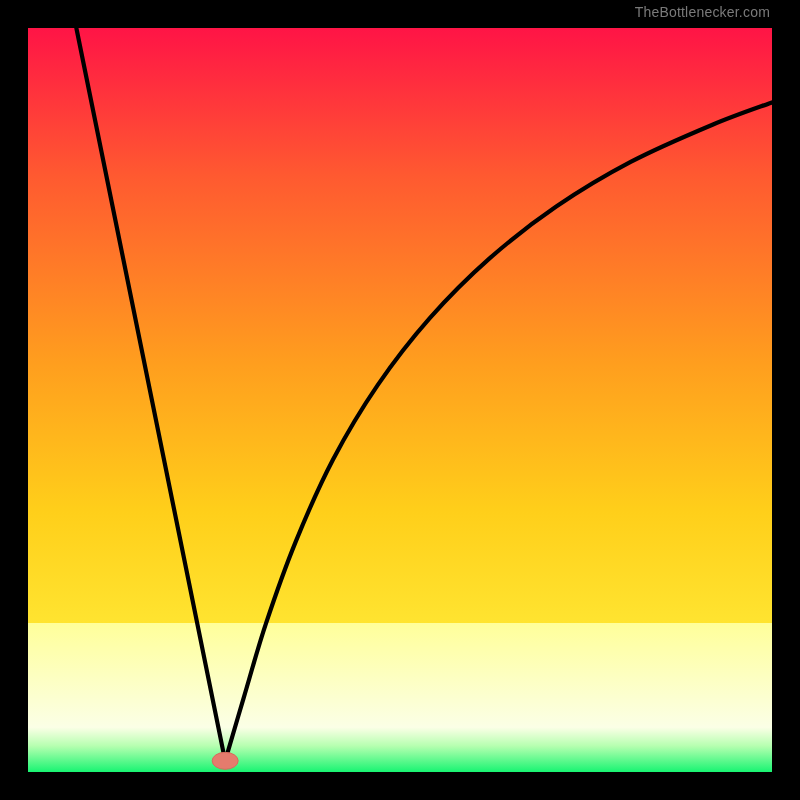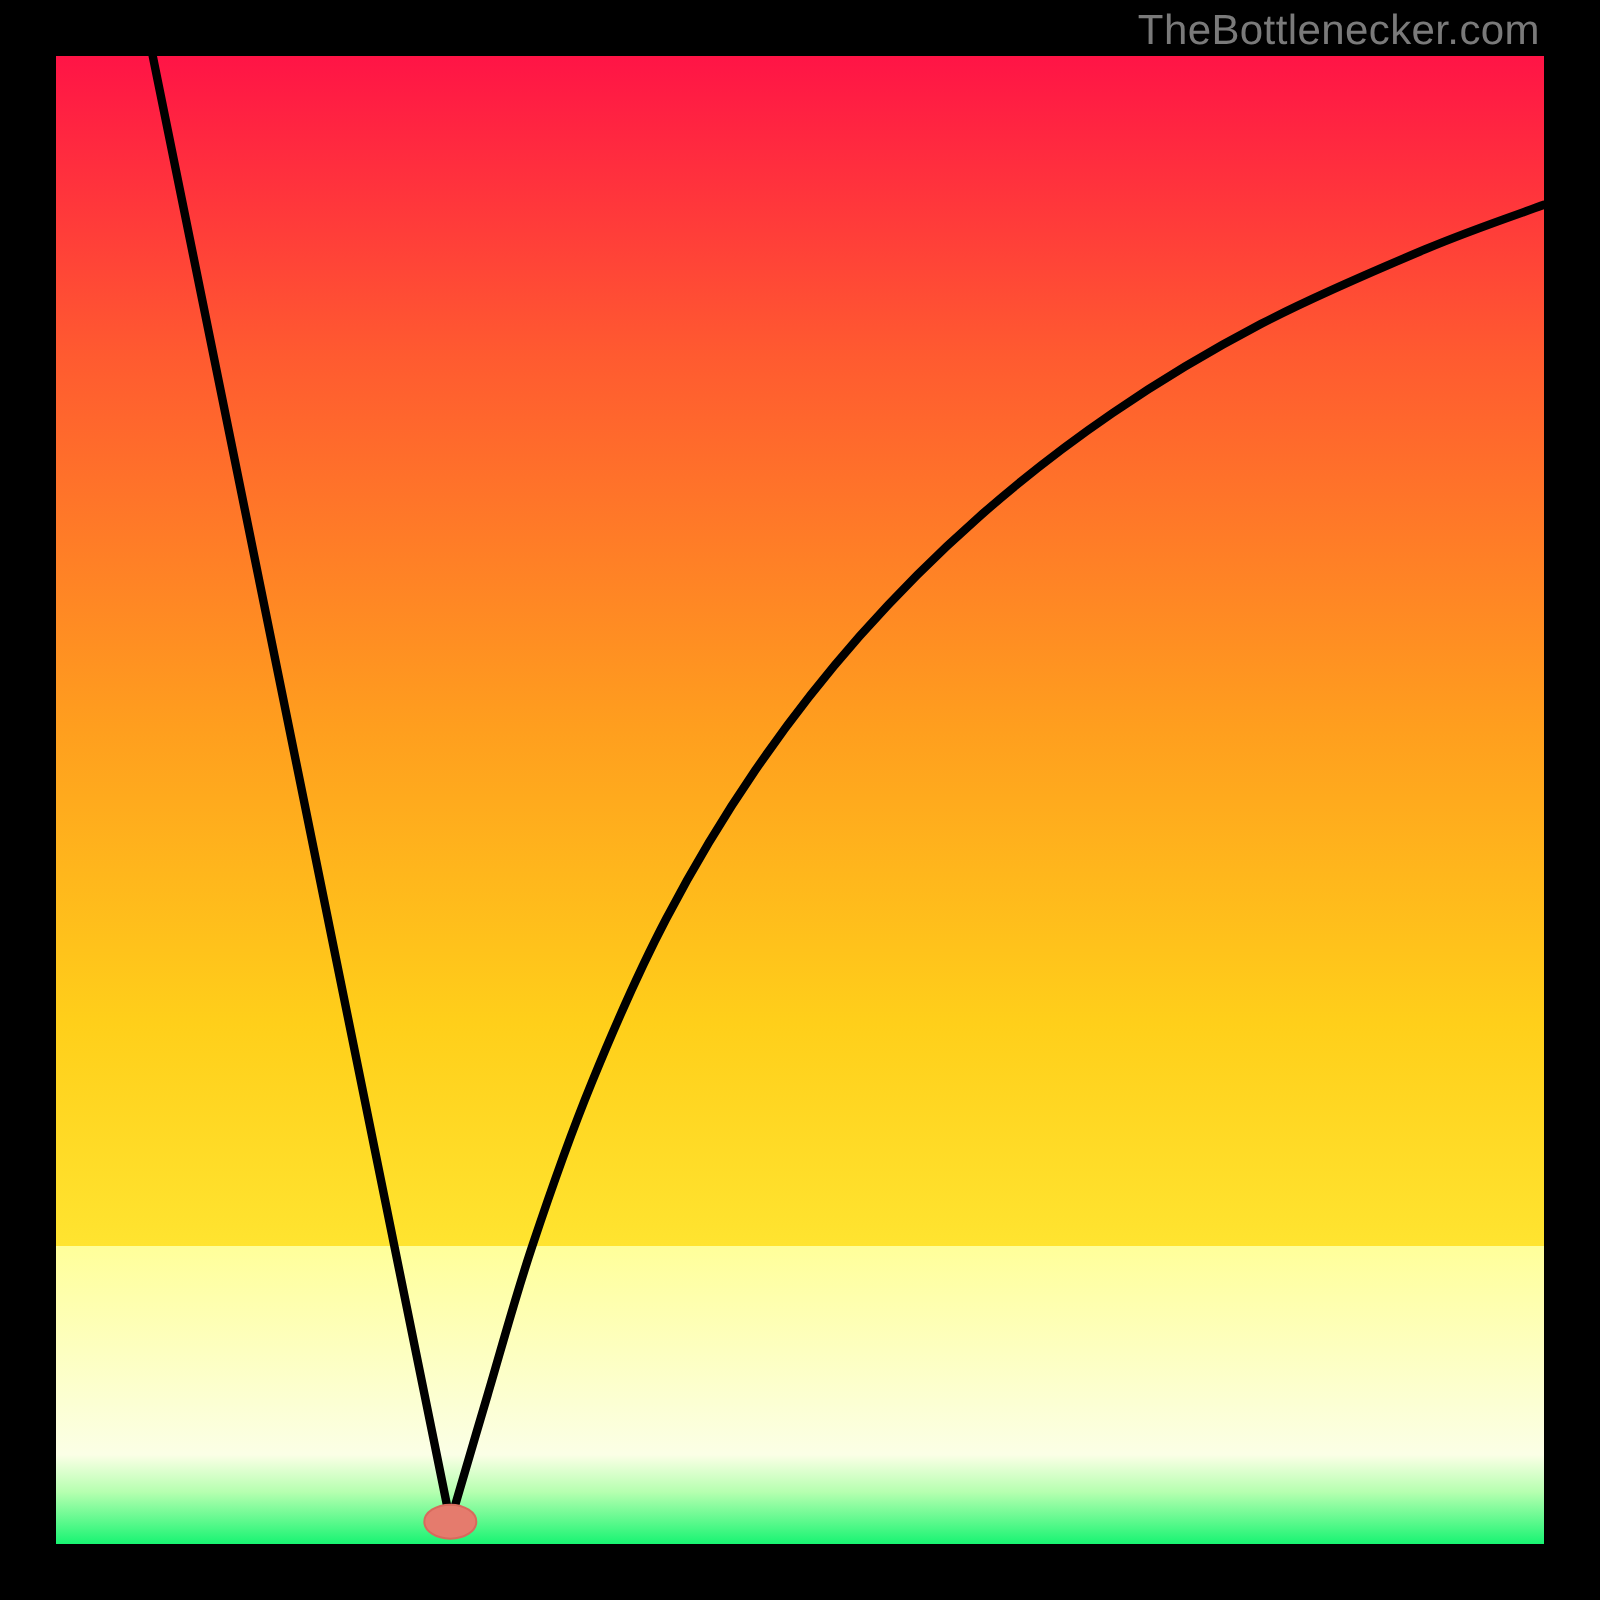--- a/index.html
+++ b/index.html
@@ -24,21 +24,21 @@
     left: 0;
     top: 0;
     width: 744px;
     height: 744px;
   }
   .attribution {
     position: absolute;
     top: 4px;
     right: 30px;
     color: #7a7a7a;
-    font-size: 21px;
+    font-size: 14px;
     letter-spacing: 0.2px;
     font-family: Arial, Helvetica, sans-serif;
   }
   svg {
     display: block;
   }
 </style>
 </head>
 <body>
 

